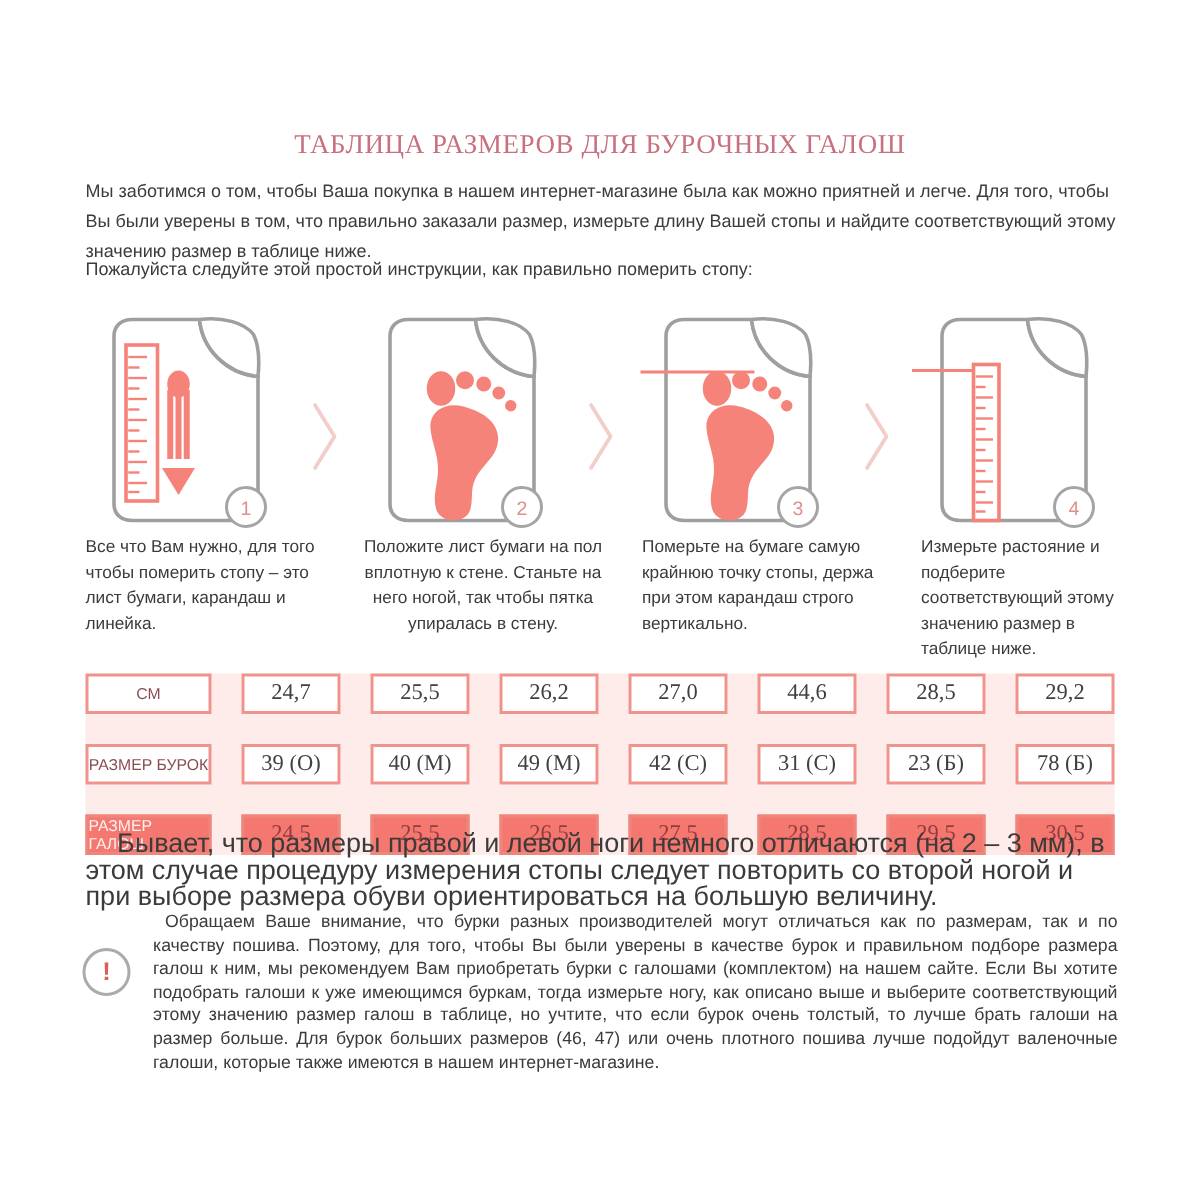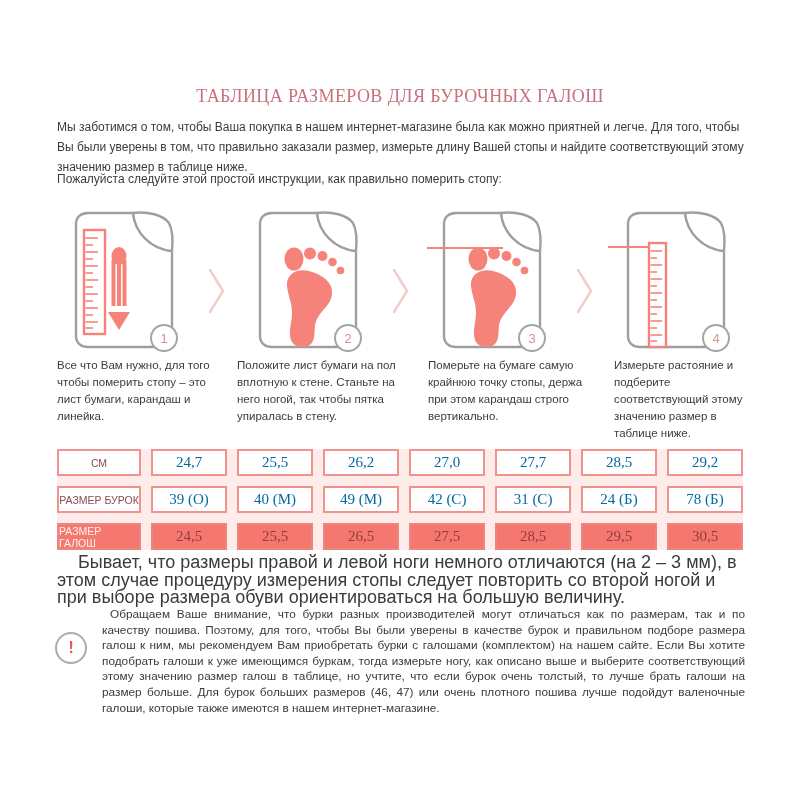--- a/index.html
+++ b/index.html
@@ -19,29 +19,29 @@
   .sheet-body{fill:#fff;stroke:#9f9f9f;stroke-width:2.4;stroke-linejoin:round;}
   .salmon-stroke{fill:none;stroke:#f5837a;}
   .salmon-fill{fill:#f5837a;}
   .badge{position:absolute;left:77px;top:114px;width:24px;height:24px;border-radius:50%;
          background:#fff;border:2px solid #a5a5a5;display:flex;align-items:center;justify-content:center;
          font-size:13px;color:#e18f8d;}
   .chevron{position:absolute;top:58px;width:18px;height:46px;}
 
   .caption{position:absolute;top:357px;font-size:11.5px;line-height:17px;color:#3b3b3b;}
   .cap1{left:57px;width:162px;}
-  .cap2{left:237px;width:170px;}
+  .cap2{left:237px;width:170px;text-align:center;}
   .cap3{left:428px;width:162px;}
   .cap4{left:614px;width:136px;}
 
   .size-table{position:absolute;top:449px;left:57px;width:686px;
               display:grid;grid-template-columns:84px repeat(7,1fr);grid-auto-rows:27px;
-              gap:10px;background:#fdecea;}
+              gap:20px;background:#fdecea;}
   .tcell{background:#fff;border:2px solid #f0938c;display:flex;align-items:center;justify-content:center;
-         font-family:"Liberation Serif",serif;font-size:15px;color:#0369a1;}
+         font-family:"Liberation Serif",serif;font-size:15px;color:#404040;}
   .tlabel{font-family:"Liberation Sans",sans-serif;font-size:10.5px;color:#8a4c52;}
   .hl{background:#f4786f;border-color:#ee867d;color:#943b41;}
   .hl.tlabel{color:#fdf2f1;}
 
   .note1{position:absolute;top:554px;left:57px;width:688px;font-size:18px;line-height:17.5px;
          text-indent:21px;}
   .note2{position:absolute;top:607px;left:102px;width:643px;font-size:11.8px;line-height:15.6px;
          text-align:justify;text-indent:8px;}
   .warn-icon{position:absolute;top:632px;left:55px;width:28px;height:28px;border-radius:50%;
              border:2px solid #ababab;display:flex;align-items:center;justify-content:center;
@@ -168,31 +168,31 @@
   <div class="caption cap2">Положите лист бумаги на пол вплотную к стене. Станьте на него ногой, так чтобы пятка упиралась в стену.</div>
   <div class="caption cap3">Померьте на бумаге самую крайнюю точку стопы, держа при этом карандаш строго вертикально.</div>
   <div class="caption cap4">Измерьте растояние и подберите соответствующий этому значению размер в таблице ниже.</div>
 
   <div class="size-table">
     <div class="tcell tlabel">СМ</div>
     <div class="tcell">24,7</div>
     <div class="tcell">25,5</div>
     <div class="tcell">26,2</div>
     <div class="tcell">27,0</div>
-    <div class="tcell">27,7</div>
+    <div class="tcell">44,6</div>
     <div class="tcell">28,5</div>
     <div class="tcell">29,2</div>
 
     <div class="tcell tlabel">РАЗМЕР БУРОК</div>
     <div class="tcell">39 (О)</div>
     <div class="tcell">40 (М)</div>
     <div class="tcell">49 (М)</div>
     <div class="tcell">42 (С)</div>
     <div class="tcell">31 (С)</div>
-    <div class="tcell">24 (Б)</div>
+    <div class="tcell">23 (Б)</div>
     <div class="tcell">78 (Б)</div>
 
     <div class="tcell tlabel hl">РАЗМЕР ГАЛОШ</div>
     <div class="tcell hl">24,5</div>
     <div class="tcell hl">25,5</div>
     <div class="tcell hl">26,5</div>
     <div class="tcell hl">27,5</div>
     <div class="tcell hl">28,5</div>
     <div class="tcell hl">29,5</div>
     <div class="tcell hl">30,5</div>

